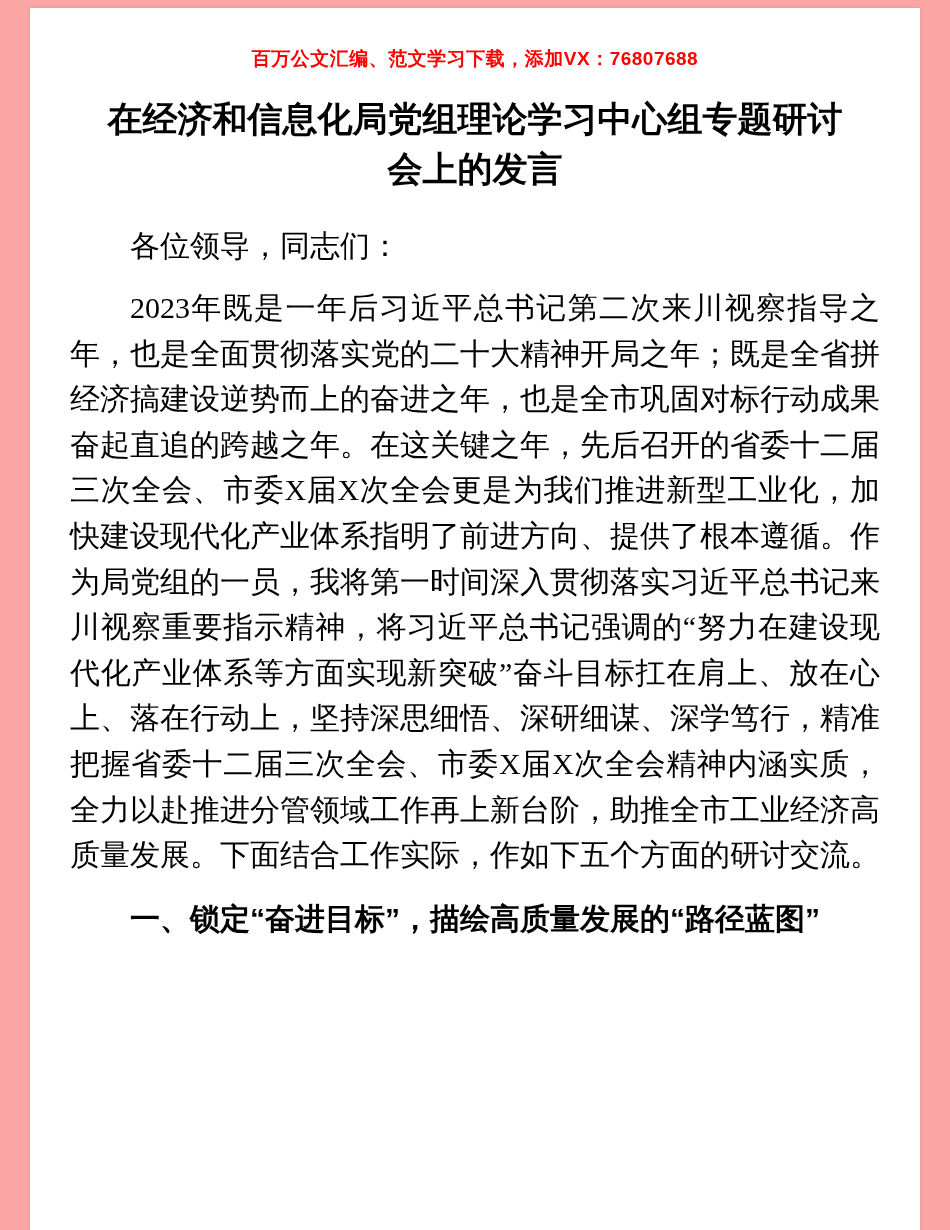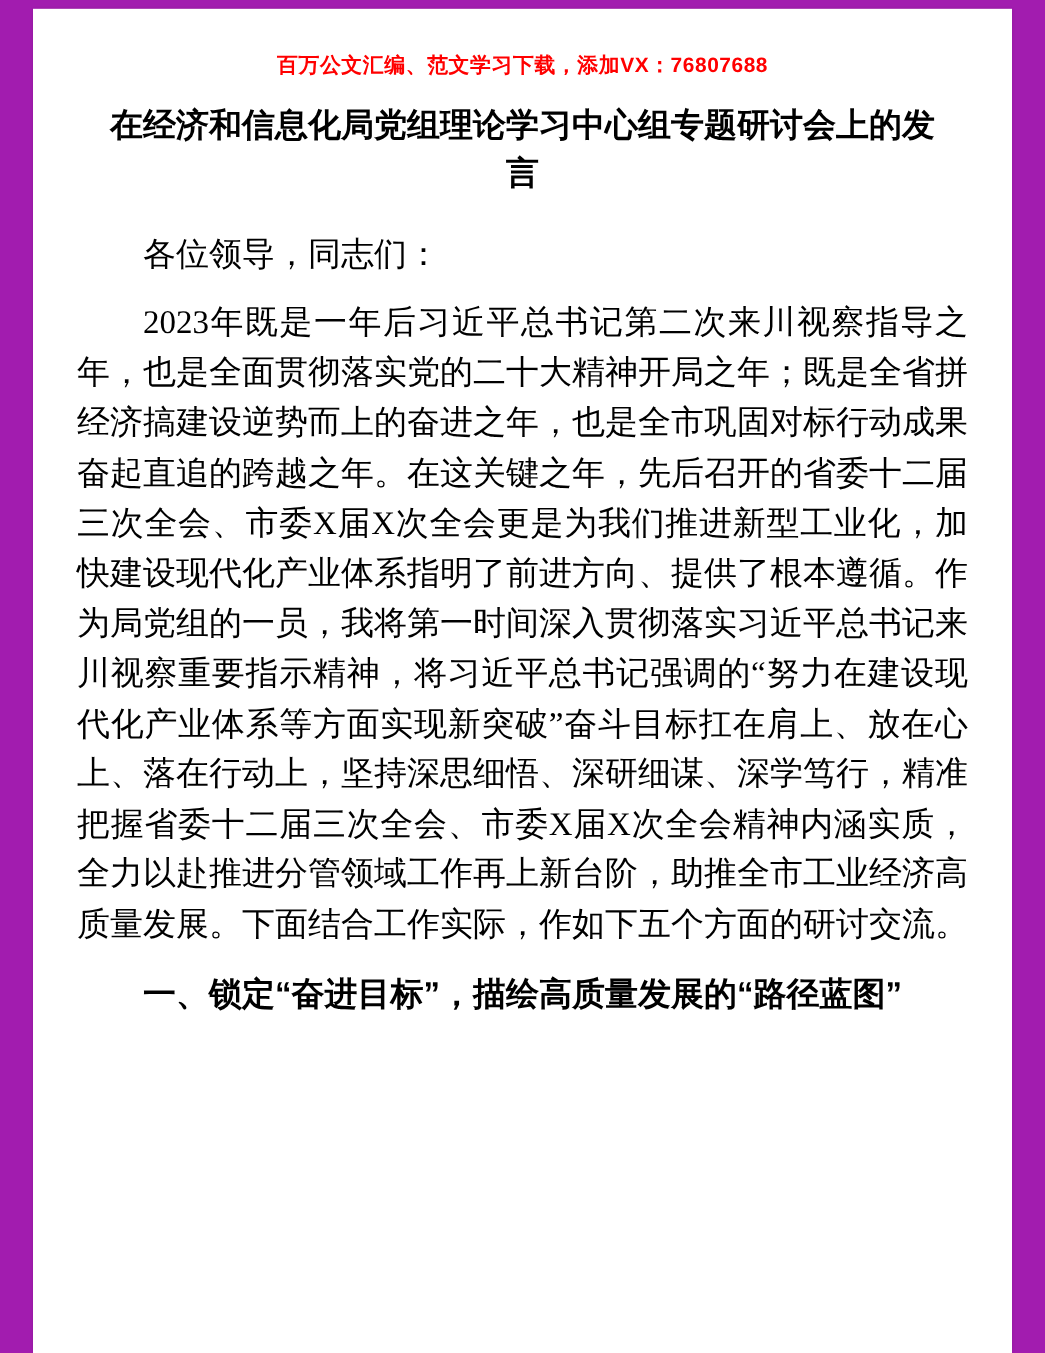--- a/index.html
+++ b/index.html
@@ -5,21 +5,21 @@
   html, body {
     margin: 0;
     padding: 0;
     background: #e9e9e9;
     font-family: "Liberation Serif", serif;
   }
   .canvas {
     width: 950px;
     height: 1230px;
     margin: 0 auto;
-    background: #a21caf;
+    background: #fca5a5;
     padding-top: 8px;
     box-sizing: border-box;
     overflow: hidden;
   }
   .page {
     width: 890px;
     height: 1222px;
     margin: 0 auto;
     background: #ffffff;
     box-sizing: border-box;
@@ -28,21 +28,21 @@
   }
   .notice {
     text-align: center;
     font-size: 19px;
     font-weight: bold;
     letter-spacing: 0.5px;
     margin: 8px 0 22px 0;
     font-family: "Liberation Sans", sans-serif;
   }
   .title {
-    font-size: 30px;
+    font-size: 35px;
     line-height: 1.42;
     font-weight: bold;
     text-align: center;
     color: #000000;
     margin: 14px 26px 30px 26px;
     font-family: "Liberation Sans", sans-serif;
   }
   .doc-body {
     margin: 0 2px;
   }

